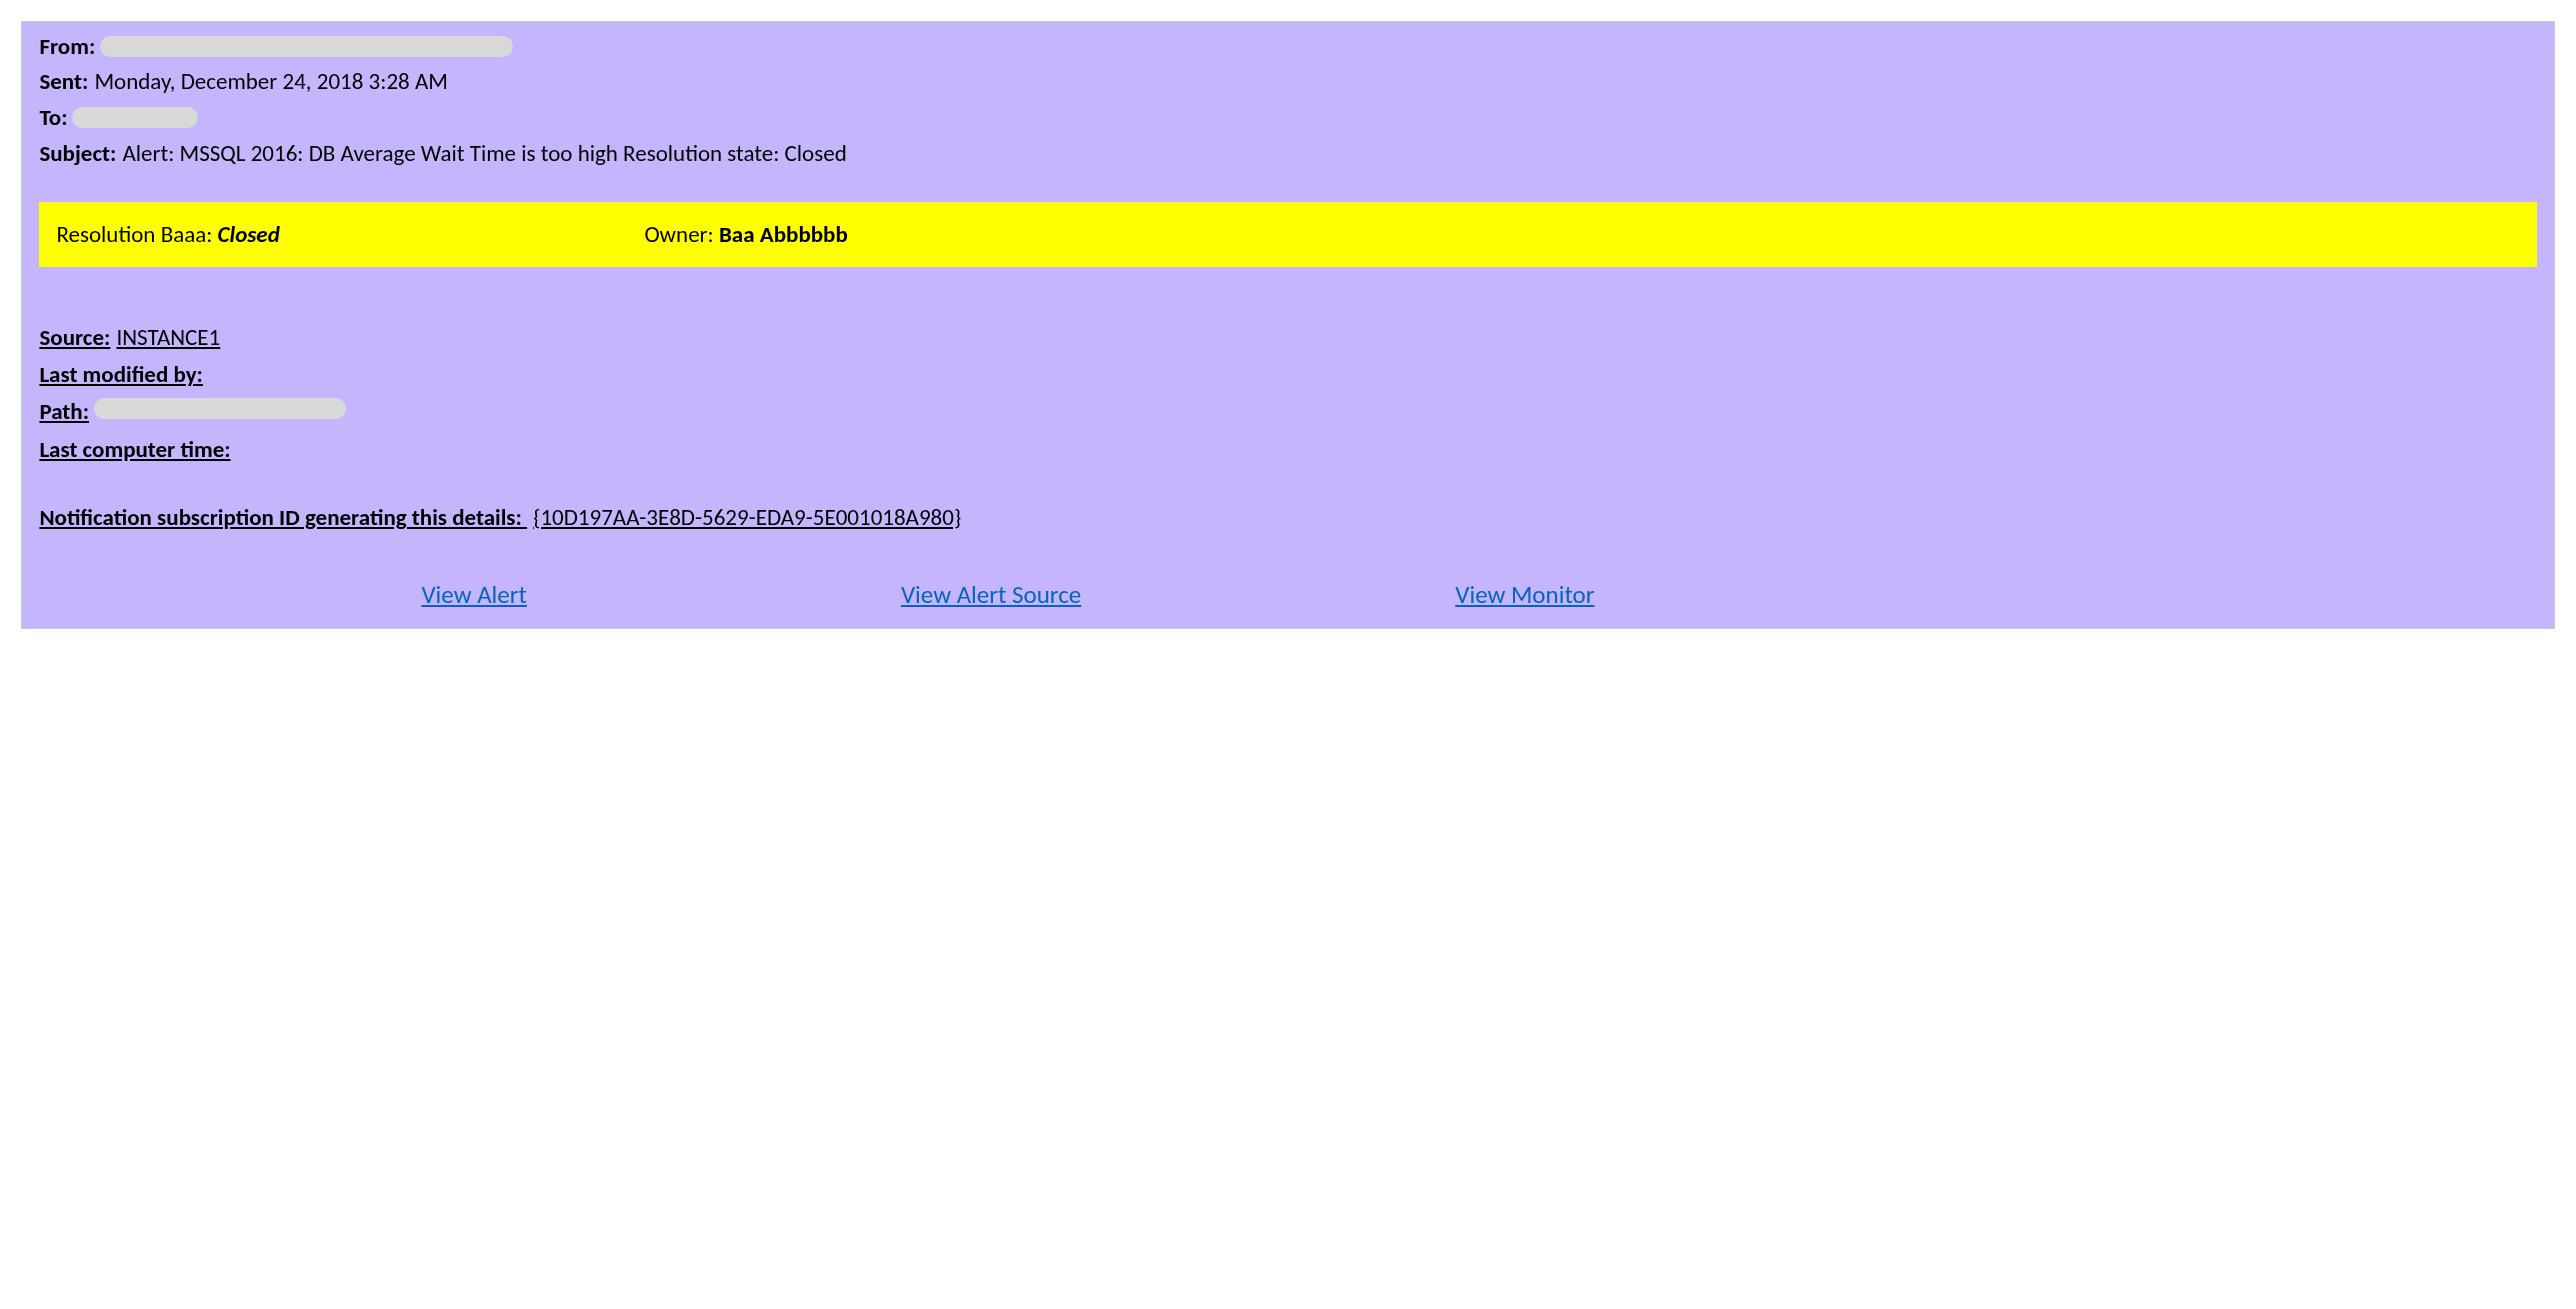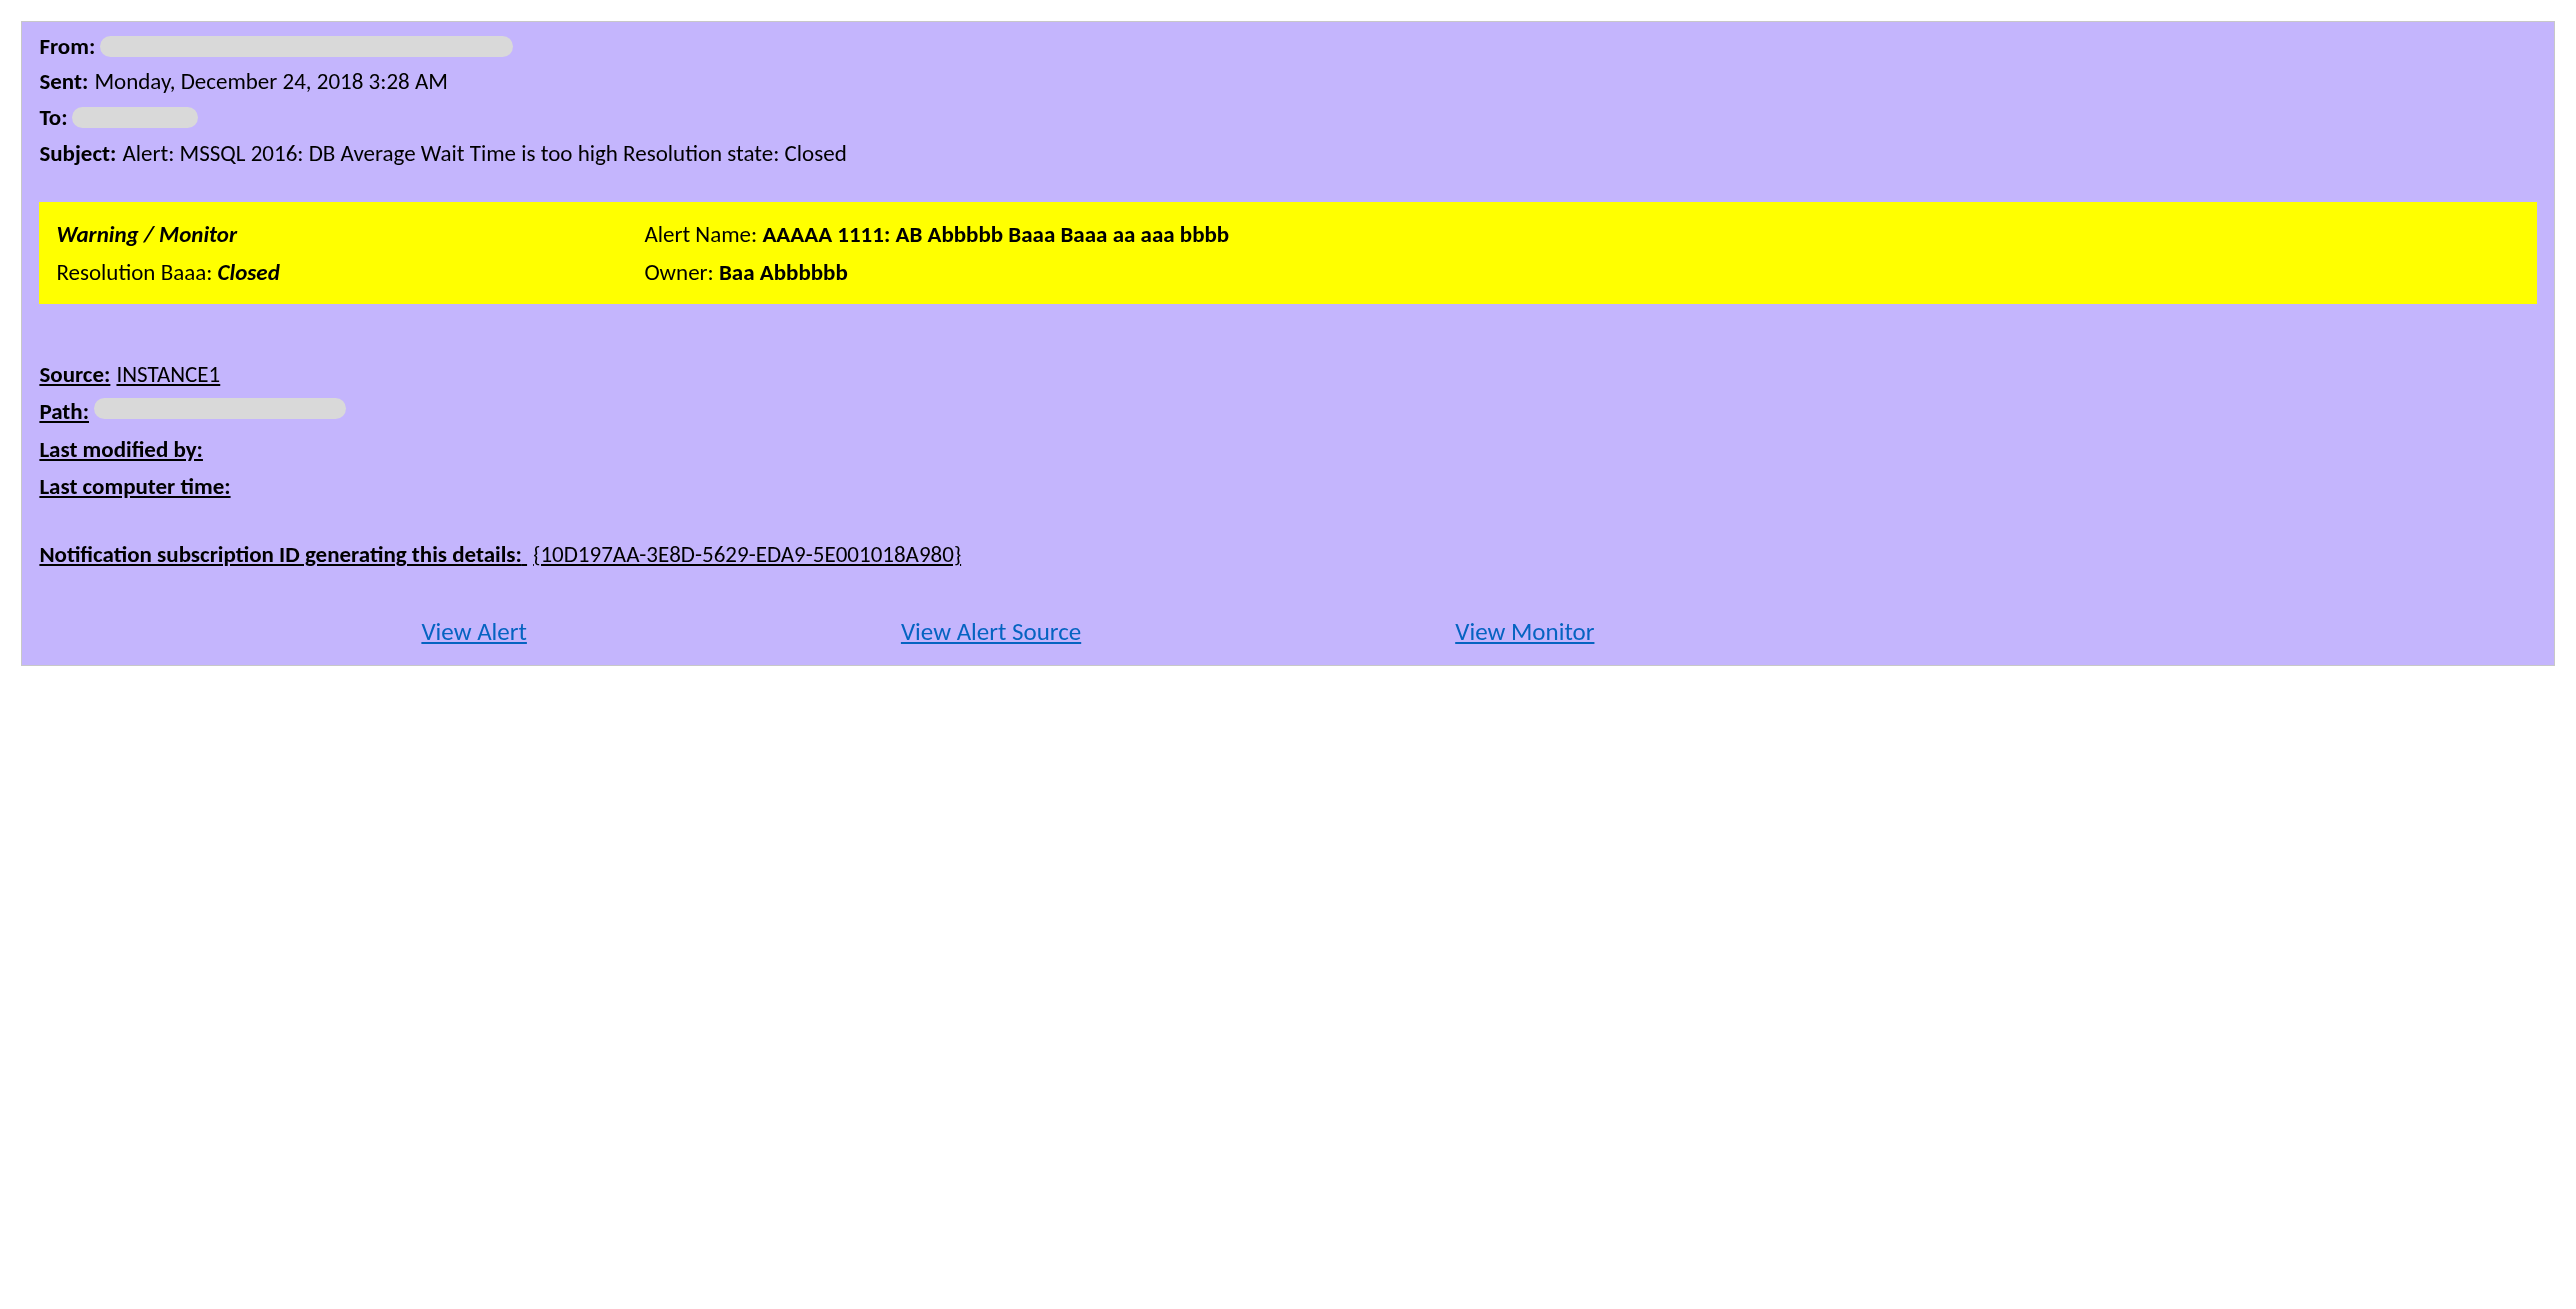--- a/index.html
+++ b/index.html
@@ -91,47 +91,41 @@
       <span class="redact redact-sm"></span>
     </div>
 
     <div class="header-line">
       <span class="label">Subject:</span>
       <span class="value">Alert: MSSQL 2016: DB Average Wait Time is too high Resolution state: Closed</span>
     </div>
 
     <div class="yellow-block">
       <div class="yellow-row">
-        <div class="y-left italic-bold">Warning / Monitor</div>
-        <div class="y-right">
-          <span class="nobold">Alert Name:  </span><span class="b">AAAAA 1111: AB Abbbbb Baaa Baaa aa aaa bbbb</span>
-        </div>
-      </div>
-      <div class="yellow-row">
         <div class="y-left">
           <span class="nobold">Resolution Baaa: </span><span class="italic-bold">Closed</span>
         </div>
         <div class="y-right">
           <span class="nobold">Owner:  </span><span class="b">Baa Abbbbbb</span>
         </div>
       </div>
     </div>
 
     <div class="section-after">
       <div class="info-line flex-row">
         <span class="label">Source:</span>
         <span class="value">INSTANCE1</span>
       </div>
+      <div class="info-line">
+        <span class="label">Last modified by:</span>
+        <span class="value"></span>
+      </div>
       <div class="info-line flex-row">
         <span class="label">Path:</span>
         <span class="redact redact-md"></span>
-      </div>
-      <div class="info-line">
-        <span class="label">Last modified by:</span>
-        <span class="value"></span>
       </div>
       <div class="info-line">
         <span class="label">Last computer time:</span>
         <span class="value"></span>
       </div>
       <div class="gap"></div>
       <div class="info-line">
         <span class="label">Notification subscription ID generating this details:</span>
         <span class="value">{10D197AA-3E8D-5629-EDA9-5E001018A980}</span>
       </div>

